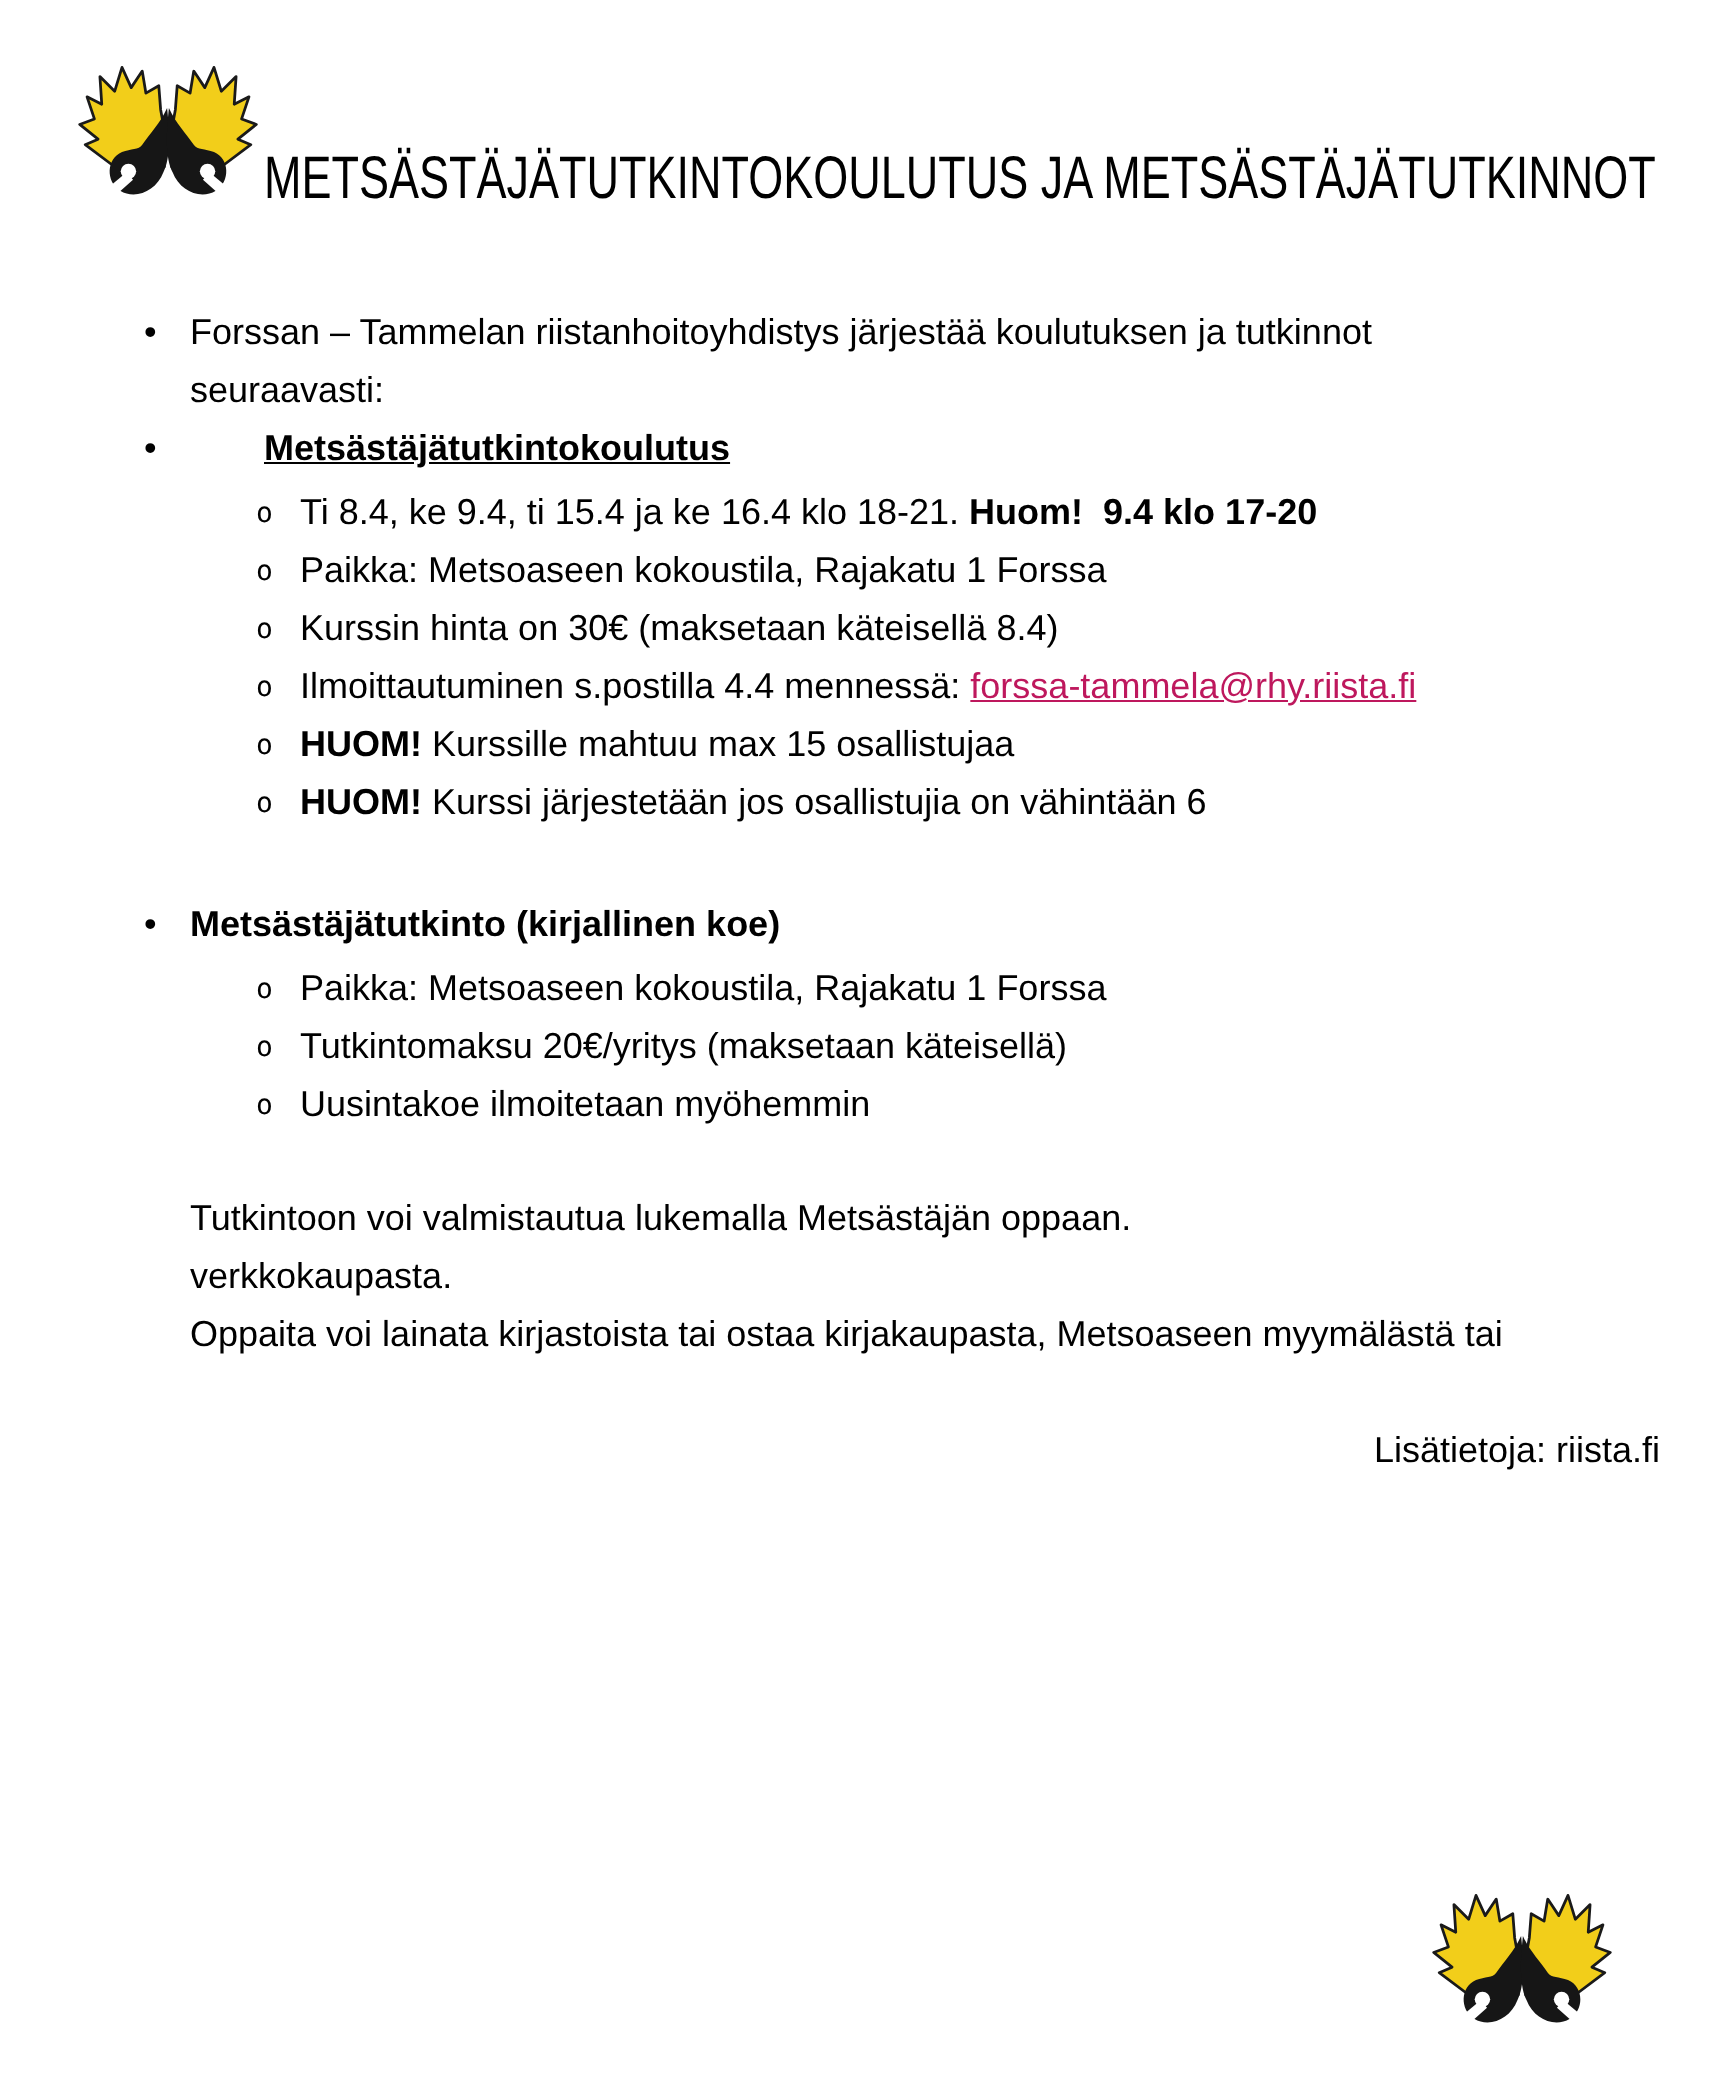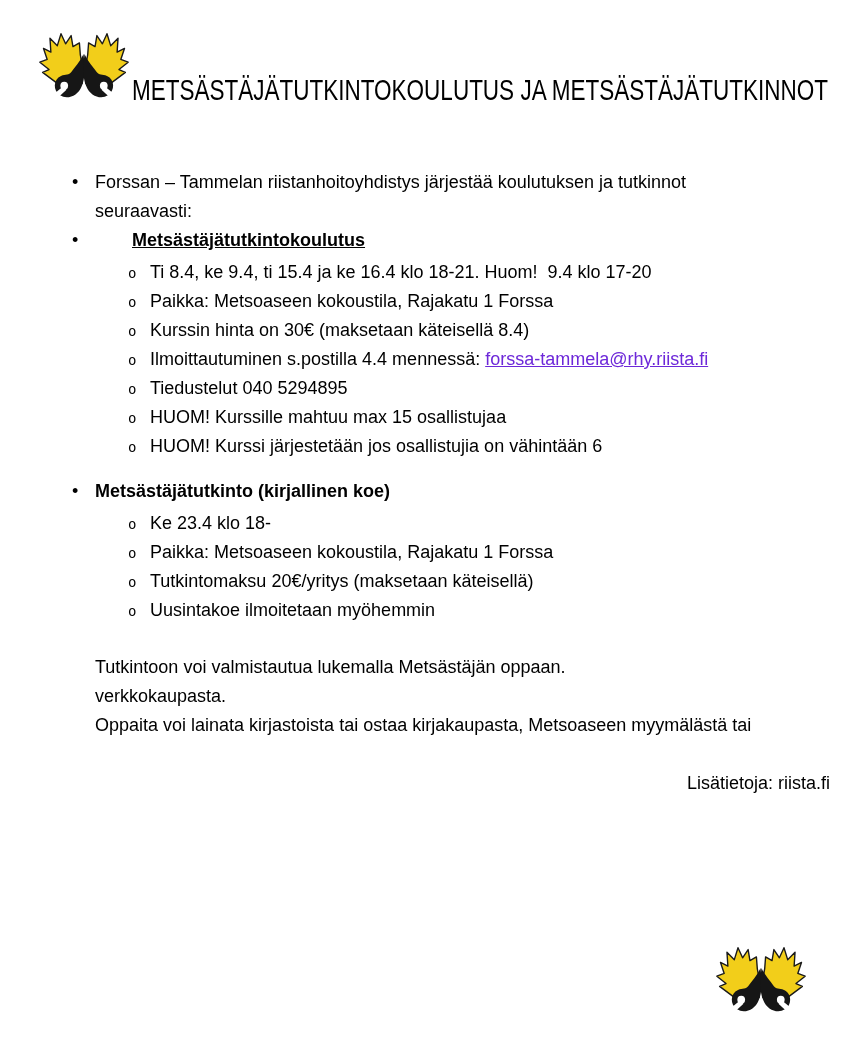--- a/index.html
+++ b/index.html
@@ -14,35 +14,35 @@
   
   .header{position:absolute;top:30px;left:38px;display:flex;align-items:flex-end;}
   .logo{width:92px;height:81px;flex:0 0 auto;}
   .title{
     margin:0 0 6px 2px;font-size:30px;font-weight:400;letter-spacing:0;
     white-space:nowrap;transform:scaleX(0.75);transform-origin:left bottom;
     line-height:1;
   }
 
   
-  .content{position:absolute;top:168px;left:70px;width:760px;}
+  .content{position:absolute;top:152px;left:70px;width:760px;}
 
   .li1{position:relative;padding-left:25px;}
   .li1::before{content:"\2022";position:absolute;left:2px;top:0;font-size:18px;}
   .li2{position:relative;padding-left:25px;margin-left:55px;}
   .li2::before{
     content:"o";position:absolute;left:3px;top:1px;
     font-family:"DejaVu Sans Mono","Liberation Mono",monospace;font-size:14px;
   }
   .sub{margin-top:3px;}
   .heading-text{font-weight:bold;}
   .underlined{text-decoration:underline;margin-left:37px;}
-  b{font-weight:normal;}
-  .section-gap{margin-top:16px;}
-  a.mail{color:#6d28d9;text-decoration:underline;cursor:pointer;}
+  b{font-weight:bold;}
+  .section-gap{margin-top:32px;}
+  a.mail{color:#be185d;text-decoration:underline;cursor:pointer;}
 
   .closing{margin-top:28px;padding-left:25px;}
   .footer-line{margin-top:29px;padding-left:25px;text-align:right;}
 
   
   .logo-bottom{position:absolute;top:942px;right:54px;width:92px;height:85px;}
 </style>
 </head>
 <body>
 
@@ -92,38 +92,32 @@
       <div class="li2">
         <span>Paikka: Metsoaseen kokoustila, Rajakatu 1 Forssa</span>
       </div>
       <div class="li2">
         <span>Kurssin hinta on 30€ (maksetaan käteisellä 8.4)</span>
       </div>
       <div class="li2">
         <span>Ilmoittautuminen s.postilla 4.4 mennessä: </span><a class="mail">forssa-tammela@rhy.riista.fi</a>
       </div>
       <div class="li2">
-        <span>Tiedustelut 040 5294895</span>
-      </div>
-      <div class="li2">
         <b>HUOM!</b><span> Kurssille mahtuu max 15 osallistujaa</span>
       </div>
       <div class="li2">
         <b>HUOM!</b><span> Kurssi järjestetään jos osallistujia on vähintään 6</span>
       </div>
     </div>
 
     <div class="li1 section-gap">
       <span class="heading-text">Metsästäjätutkinto (kirjallinen koe)</span>
     </div>
 
     <div class="sub">
-      <div class="li2">
-        <span>Ke 23.4 klo 18-</span>
-      </div>
       <div class="li2">
         <span>Paikka: Metsoaseen kokoustila, Rajakatu 1 Forssa</span>
       </div>
       <div class="li2">
         <span>Tutkintomaksu 20€/yritys (maksetaan käteisellä)</span>
       </div>
       <div class="li2">
         <span>Uusintakoe ilmoitetaan myöhemmin</span>
       </div>
     </div>

